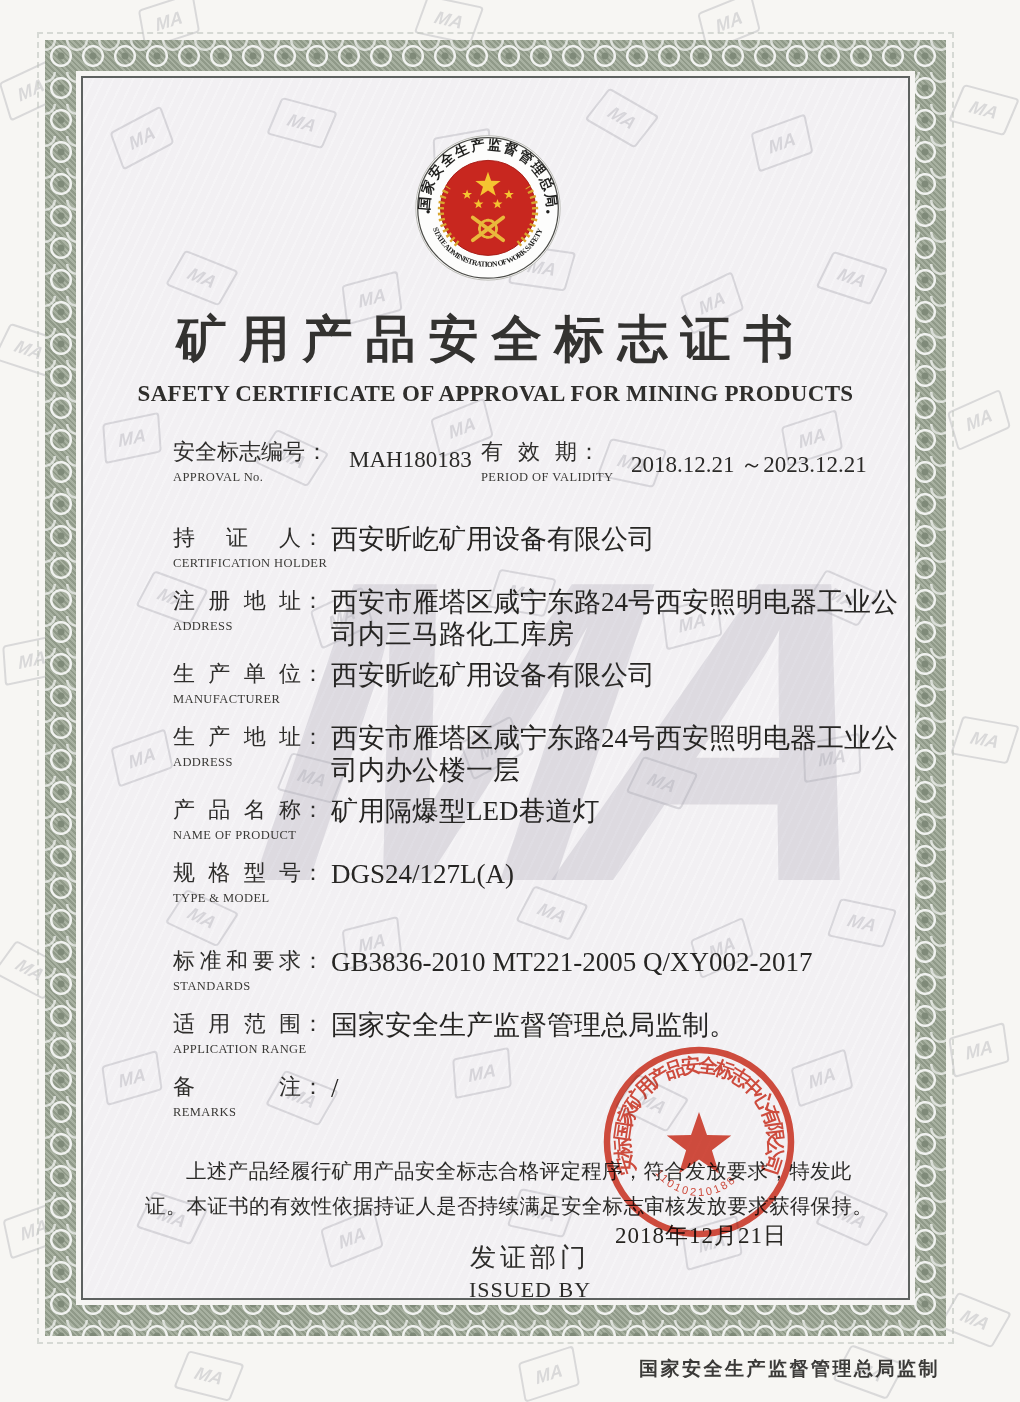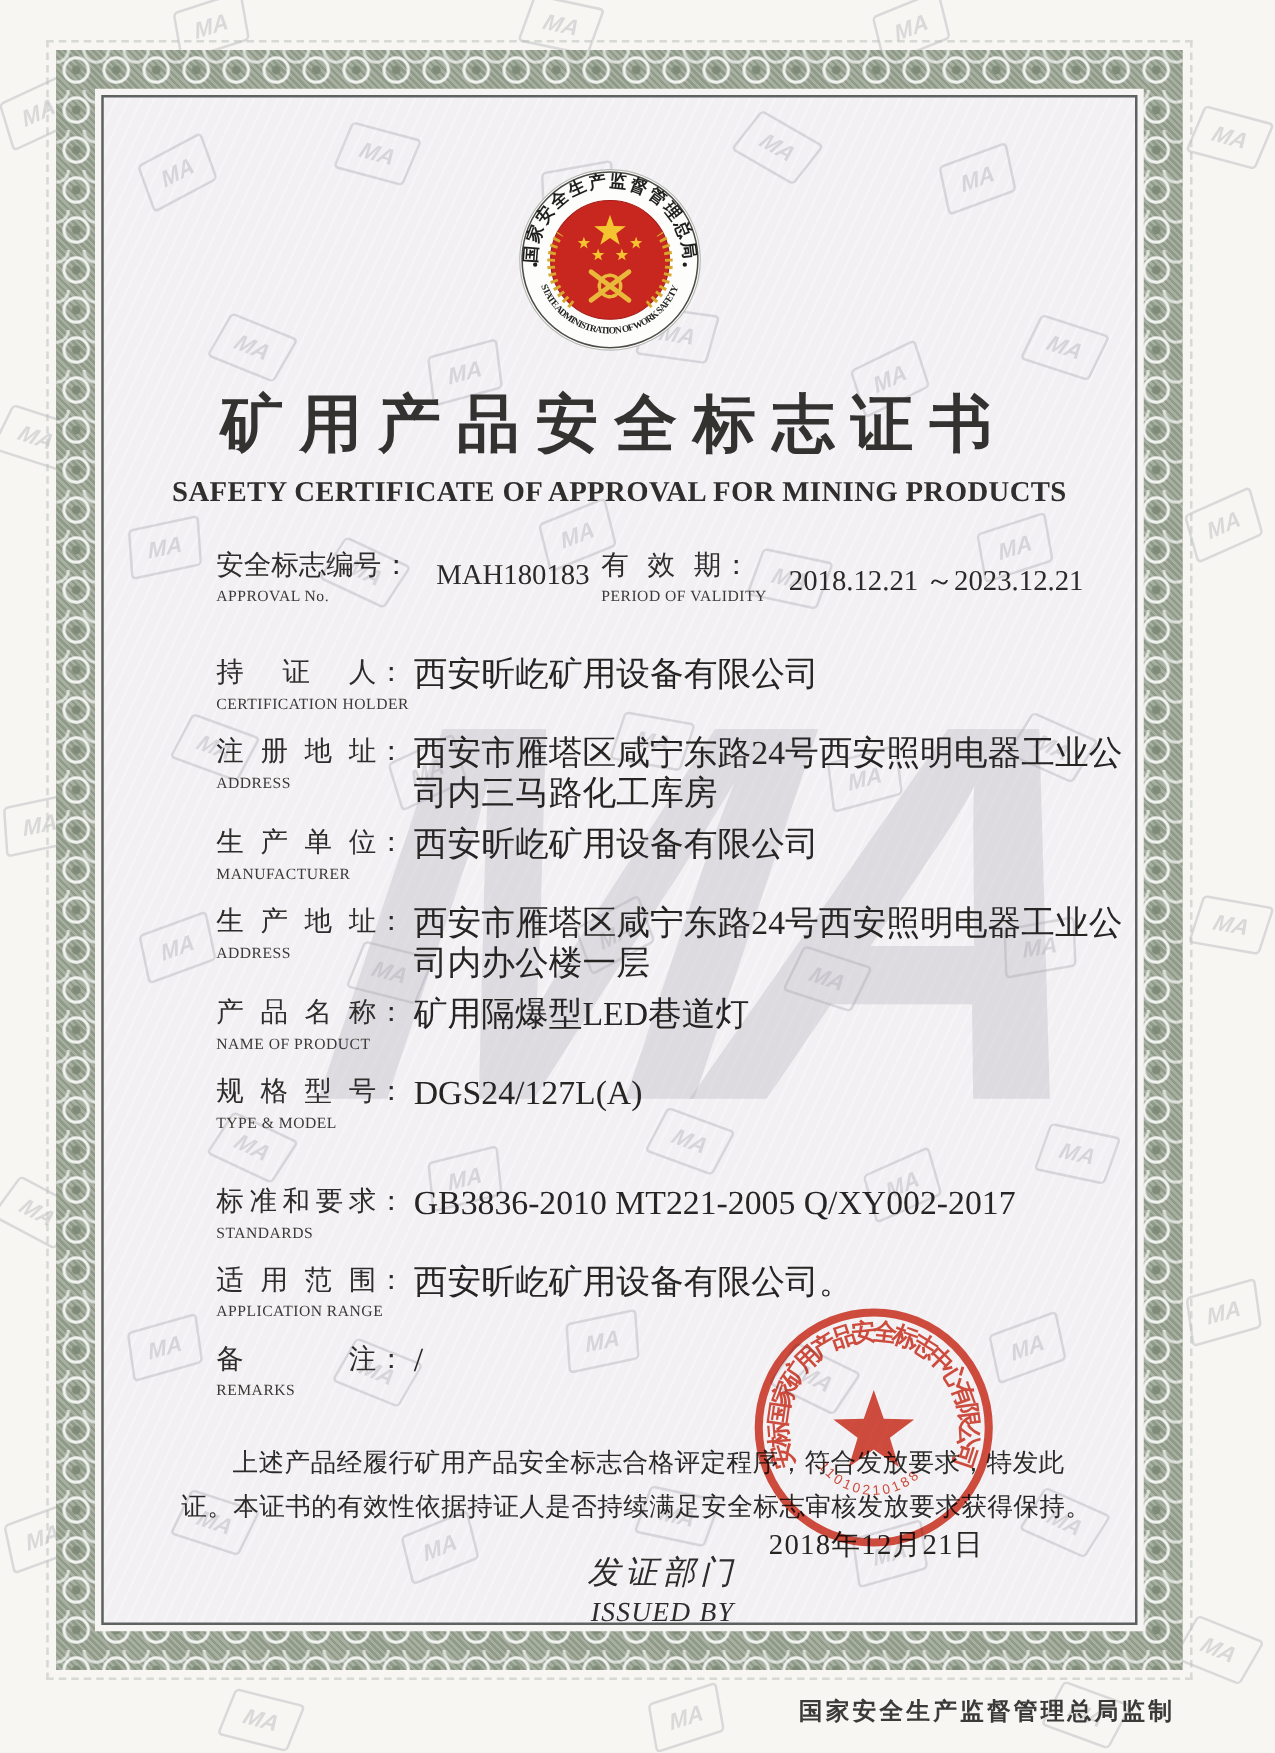--- a/index.html
+++ b/index.html
@@ -87,21 +87,21 @@
   .label-col{width:158px;flex:0 0 158px;}
   .label-col .zh-label{width:128px;font-size:22px;}
   .value{width:578px;font-size:27px;line-height:32px;padding-top:0;color:#262523;}
 
   
   .statement{
     margin:28px 0 0 62px;width:745px;
     font-size:20.5px;line-height:35px;letter-spacing:.3px;
     text-indent:2em;color:#2b2a28;
   }
-  .issued-by{margin:16px 0 0 362px;width:170px;text-align:center;font-style:italic;}
+  .issued-by{margin:16px 0 0 362px;width:170px;text-align:center;}
   .issued-zh{font-size:26px;letter-spacing:4px;color:#2d2c2a;}
   .issued-en{font-size:22px;letter-spacing:1px;margin-top:2px;color:#2d2c2a;}
 
   .date{position:absolute;left:532px;top:1142px;font-size:23px;letter-spacing:1px;color:#262420;z-index:2;}
 
   .seal{position:absolute;left:516px;top:964px;z-index:3;mix-blend-mode:multiply;opacity:.92;}
 
   .footer{
     position:absolute;top:1356px;right:80px;z-index:2;
     font-size:19px;font-weight:bold;letter-spacing:2.5px;color:#3b3a38;
@@ -282,21 +282,21 @@
                   <div class="zh-line"><span class="zh-label">标准和要求</span><span class="colon">：</span></div>
                 <div class="en-label">STANDARDS</div>
                 </div>
               <div class="value">GB3836-2010 MT221-2005 Q/XY002-2017</div>
             </div>
             <div class="field-row">
               <div class="label-col">
                   <div class="zh-line"><span class="zh-label">适用范围</span><span class="colon">：</span></div>
                 <div class="en-label">APPLICATION RANGE</div>
                 </div>
-              <div class="value">西安昕屹矿用设备有限公司。</div>
+              <div class="value">国家安全生产监督管理总局监制。</div>
             </div>
             <div class="field-row">
               <div class="label-col">
                   <div class="zh-line"><span class="zh-label">备注</span><span class="colon">：</span></div>
                 <div class="en-label">REMARKS</div>
                 </div>
               <div class="value">/</div>
             </div>
           </div>
 

